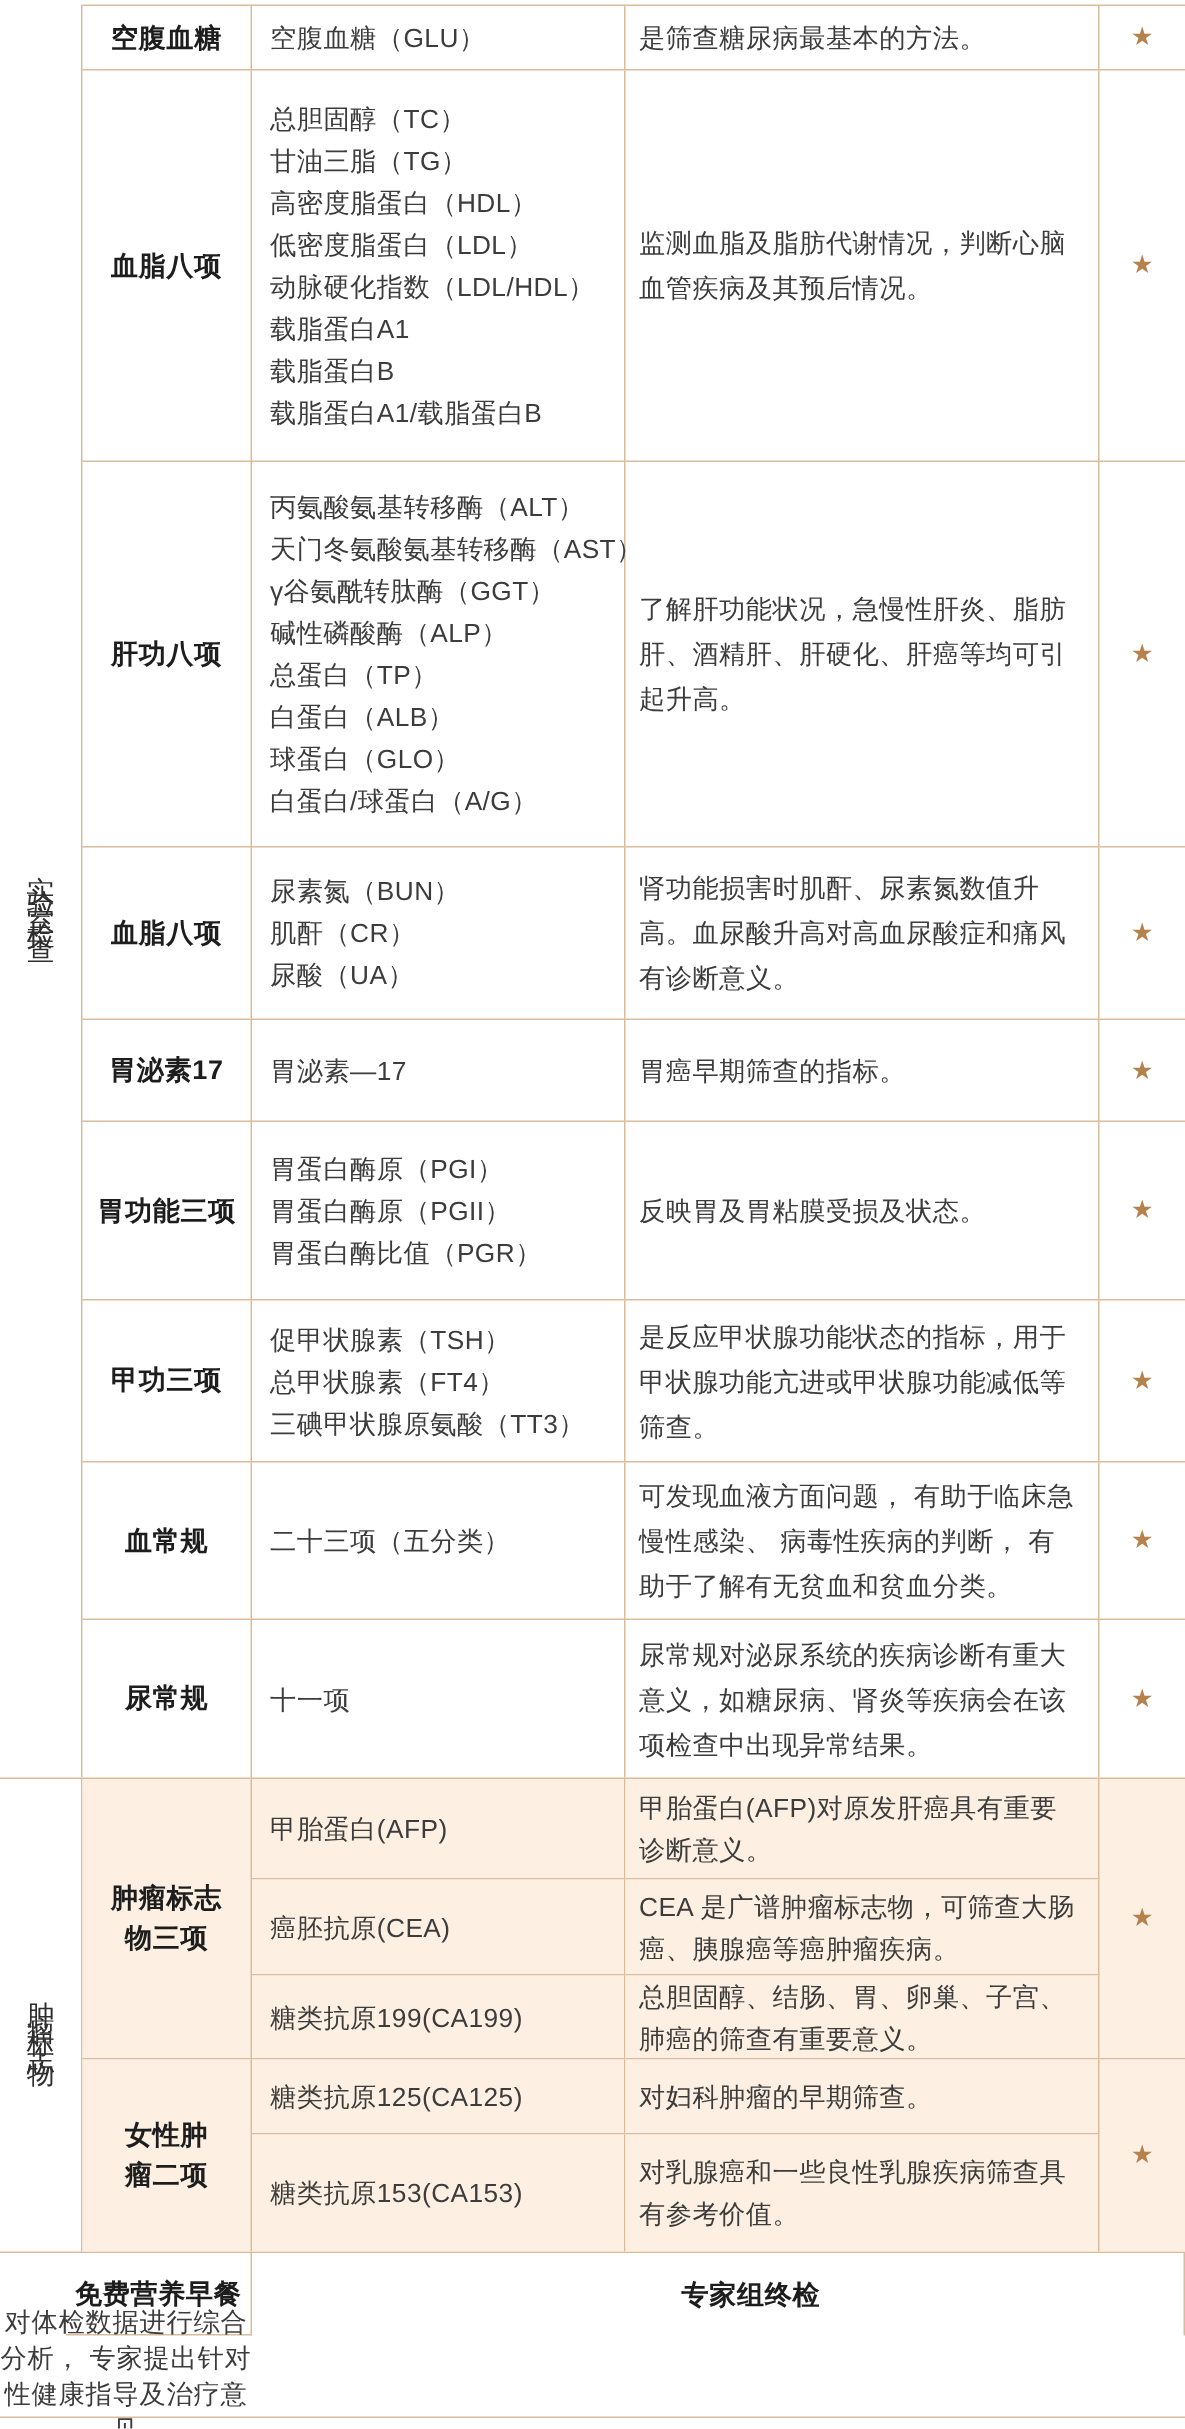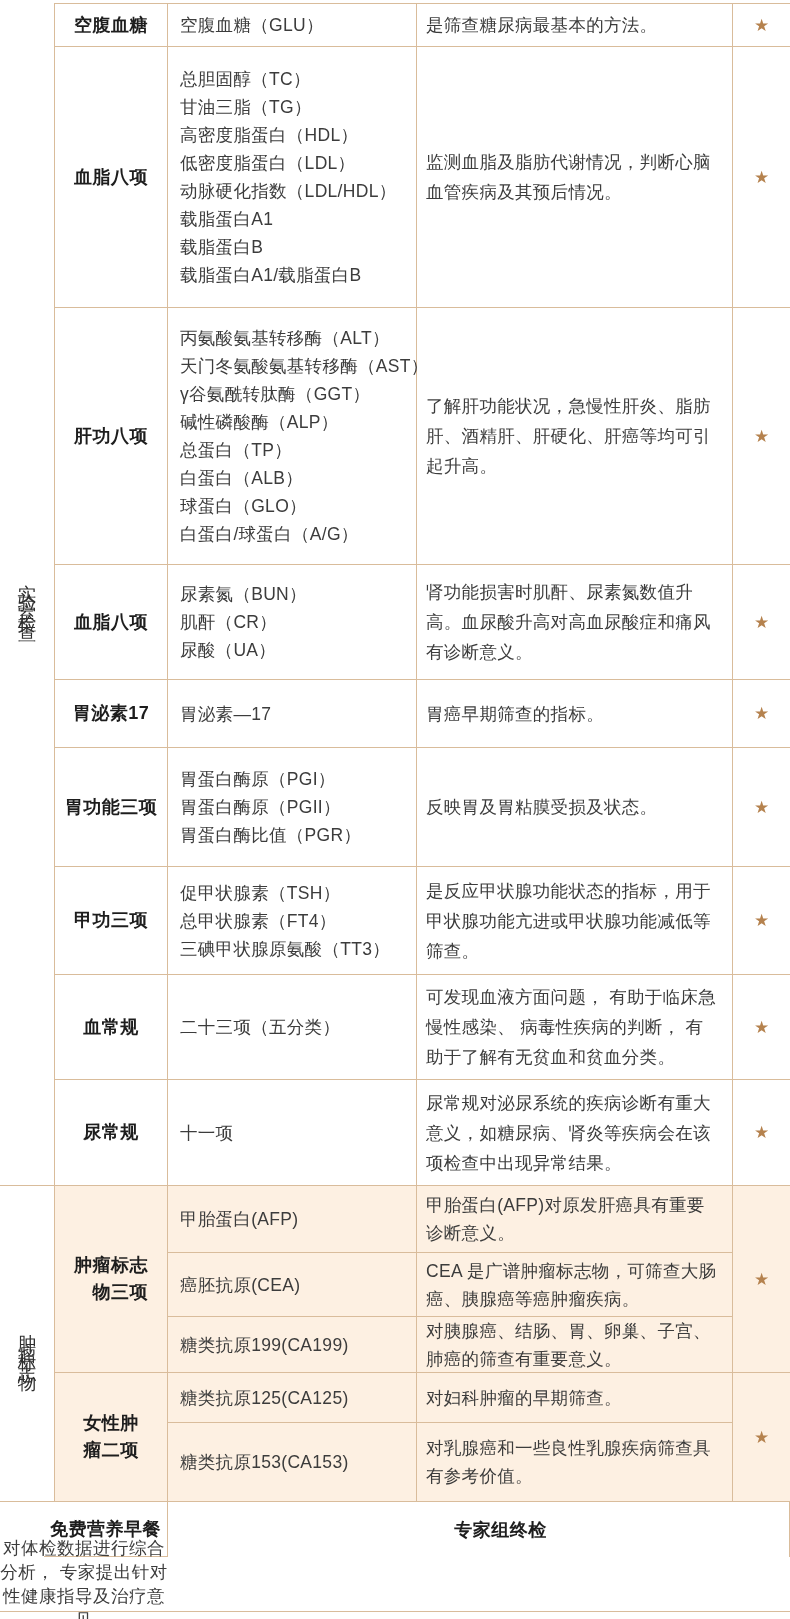--- a/index.html
+++ b/index.html
@@ -31,21 +31,21 @@
     border-bottom:1px solid var(--border);
     grid-template-columns:168px 622px;
     grid-template-rows:55px 54px;
   }
   .cell{display:flex;align-items:center;box-sizing:border-box;min-width:0;}
   .bt{border-top:1px solid var(--border);}
   .bb{border-bottom:1px solid var(--border);}
   .br{border-right:1px solid var(--border);}
   .cream{background:var(--cream);}
   .cat{
-    justify-content:center;text-align:right;
+    justify-content:center;text-align:center;
     font-weight:bold;font-size:18px;line-height:27px;
     color:var(--ink-strong);letter-spacing:.5px;white-space:pre-line;
   }
   .items{
     padding-left:12px;font-size:17.5px;line-height:28px;
     white-space:pre;letter-spacing:.3px;
   }
   .desc{
     padding:6px 12px 6px 9px;font-size:17.5px;line-height:30px;letter-spacing:.3px;
   }
@@ -144,21 +144,21 @@
 瘤二项</div>
   <div class="cell star cream" style="grid-row:4/span 2;grid-column:5;">★</div>
 
   <div class="cell items cream br bb">甲胎蛋白(AFP)</div>
   <div class="cell desc desc-t cream br bb">甲胎蛋白(AFP)对原发肝癌具有重要诊断意义。</div>
 
   <div class="cell items cream br bb">癌胚抗原(CEA)</div>
   <div class="cell desc desc-t cream br bb">CEA 是广谱肿瘤标志物，可筛查大肠癌、胰腺癌等癌肿瘤疾病。</div>
 
   <div class="cell items cream br bb">糖类抗原199(CA199)</div>
-  <div class="cell desc desc-t cream br bb">对胰腺癌、结肠、胃、卵巢、子宫、肺癌的筛查有重要意义。</div>
+  <div class="cell desc desc-t cream br bb">总胆固醇、结肠、胃、卵巢、子宫、肺癌的筛查有重要意义。</div>
 
   <div class="cell items cream br bb">糖类抗原125(CA125)</div>
   <div class="cell desc desc-t cream br bb">对妇科肿瘤的早期筛查。</div>
 
   <div class="cell items cream br">糖类抗原153(CA153)</div>
   <div class="cell desc desc-t cream br">对乳腺癌和一些良性乳腺疾病筛查具有参考价值。</div>
 </div>
 
 <div id="footer" class="grid">
   <div class="cell label br bb">免费营养早餐</div>

